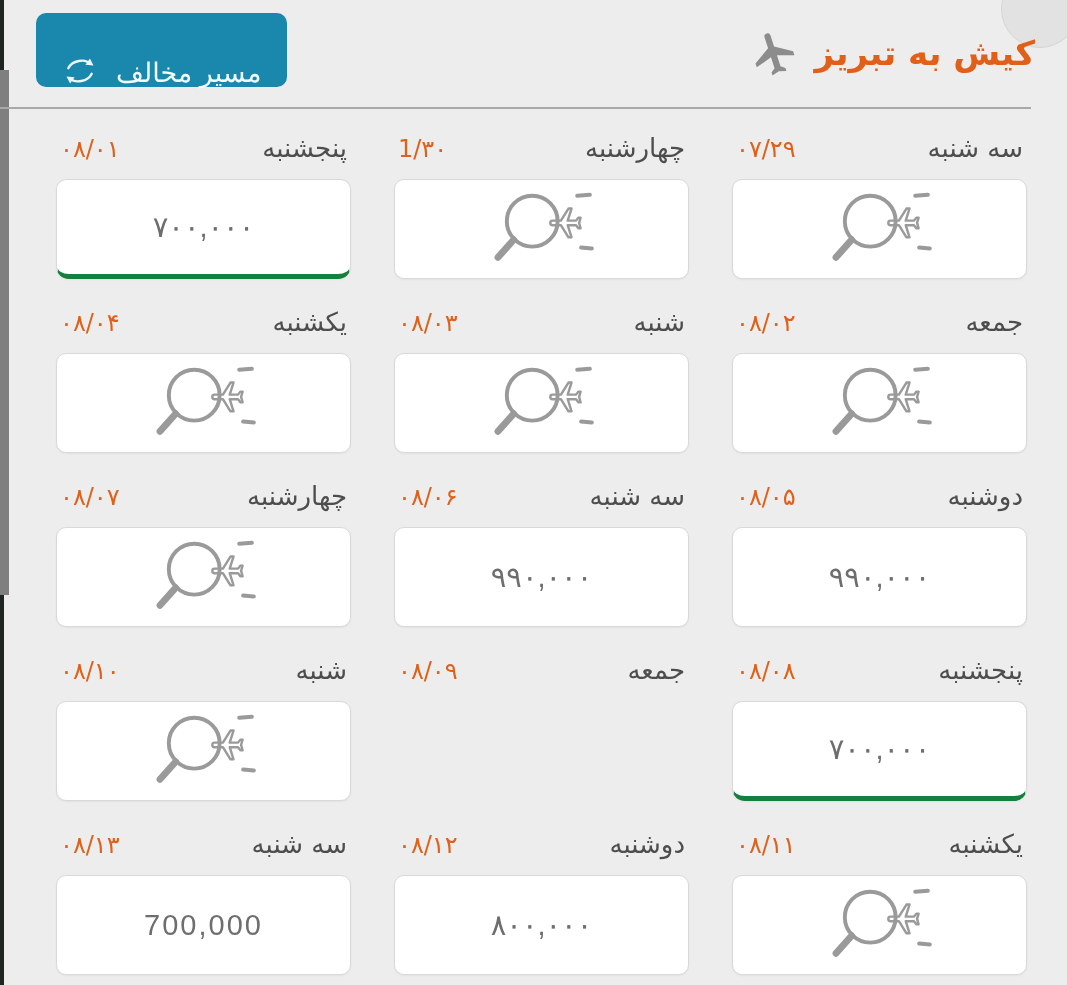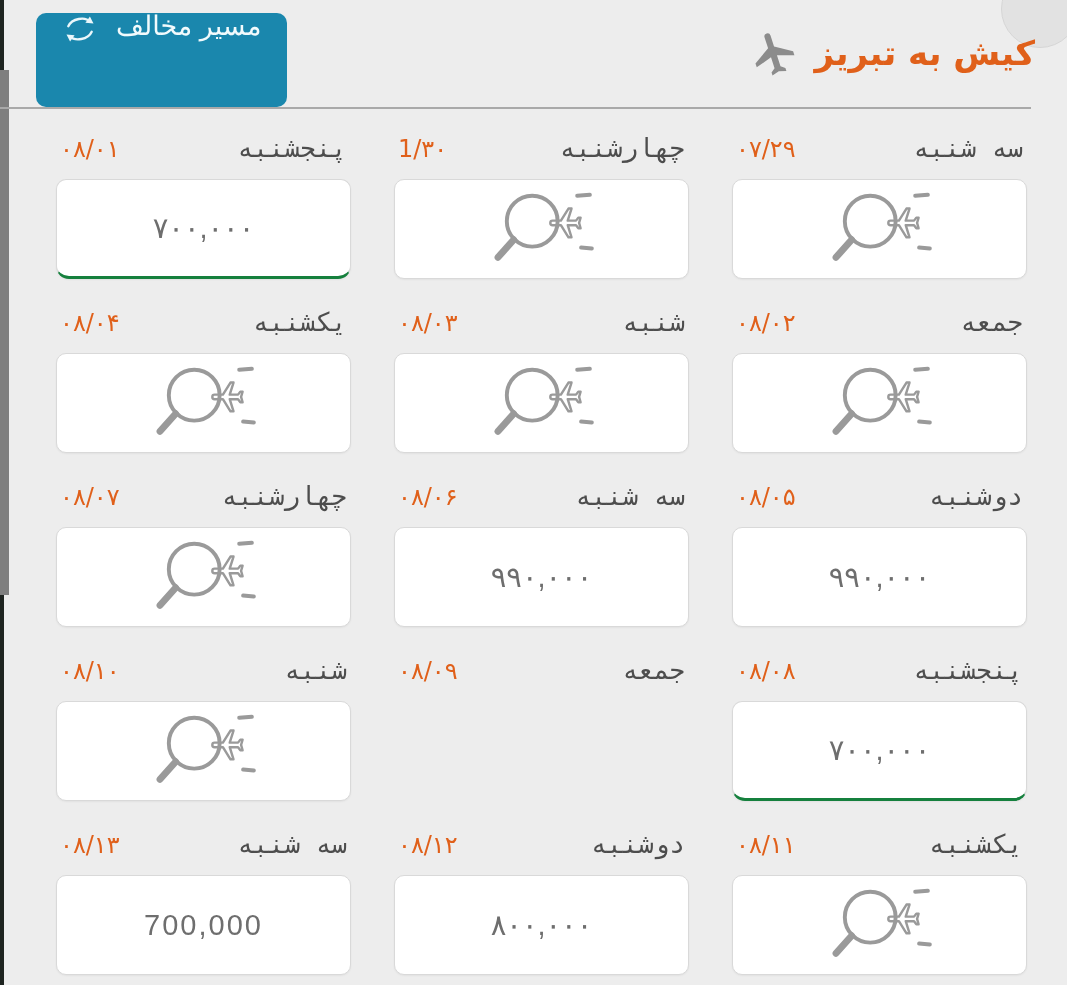--- a/index.html
+++ b/index.html
@@ -13,45 +13,45 @@
   .page-edge{position:absolute;left:0;top:0;width:4px;height:985px;background:#1e2420;}
   .scroll-thumb{position:absolute;left:0;top:70px;width:9px;height:525px;background:#7f7f7f;border:0;padding:0;cursor:pointer;}
   
   .corner-circle{position:absolute;top:-30px;right:-12px;width:78px;height:78px;border-radius:50%;
     background:#e2e2e2;border:1px solid #d6d6d6;padding:0;cursor:pointer;}
   
   .header-title-wrap{position:absolute;top:28px;right:32px;display:flex;align-items:center;gap:16px;}
   .title-plane{width:50px;height:50px;transform:rotate(-18deg);flex:0 0 auto;}
   .page-title{color:#e0601a;font-size:34px;font-weight:700;line-height:50px;}
   .reverse-btn{
-    position:absolute;top:13px;left:36px;height:94px;min-width:244px;
+    position:absolute;top:13px;left:36px;height:74px;min-width:244px;
     background:#1a87ad;border:none;border-radius:10px;cursor:pointer;
-    display:flex;align-items:flex-start;justify-content:center;gap:18px;
+    display:flex;align-items:flex-end;justify-content:center;gap:18px;
     padding:0 26px;box-sizing:border-box;
   }
   .reverse-btn .btn-label{color:#f2fbfd;font-size:27px;line-height:1;}
   .divider{position:absolute;top:99px;left:0;right:36px;height:2px;background:#a9a9a9;border:none;}
   
   .price-grid{
     position:absolute;top:133px;right:40px;left:57px;
     display:grid;grid-template-columns:repeat(3,295px);
     column-gap:43px;row-gap:28px;
   }
   .cell{width:295px;}
   .cell-header{display:flex;justify-content:space-between;align-items:baseline;height:32px;margin-bottom:14px;padding:0 4px;}
-  .day-label{color:#4d4d4d;font-size:26px;font-family:Liberation Mono, monospace;}
+  .day-label{color:#4d4d4d;font-size:26px;}
   .date-label{color:#e0601a;font-size:24px;}
   .price-card{
     width:100%;height:100px;box-sizing:border-box;
     background:#ffffff;border:1px solid #d9d9d9;border-radius:10px;
     display:flex;align-items:center;justify-content:center;
     cursor:pointer;padding:0;box-shadow:0 1px 2px rgba(0,0,0,.05);
   }
   .price-card.highlighted{
-    border-bottom:3px solid #15803d;
+    border-bottom:5px solid #15803d;
     border-bottom-left-radius:13px;border-bottom-right-radius:13px;
   }
   .price-value{color:#6e6e6e;font-size:29px;letter-spacing:2px;direction:ltr;}
   .search-icon-svg{display:block;}
 </style>
 </head>
 <body>
 
 <div class="page-edge"></div>
 <button class="scroll-thumb" aria-label="scrollbar"></button>

